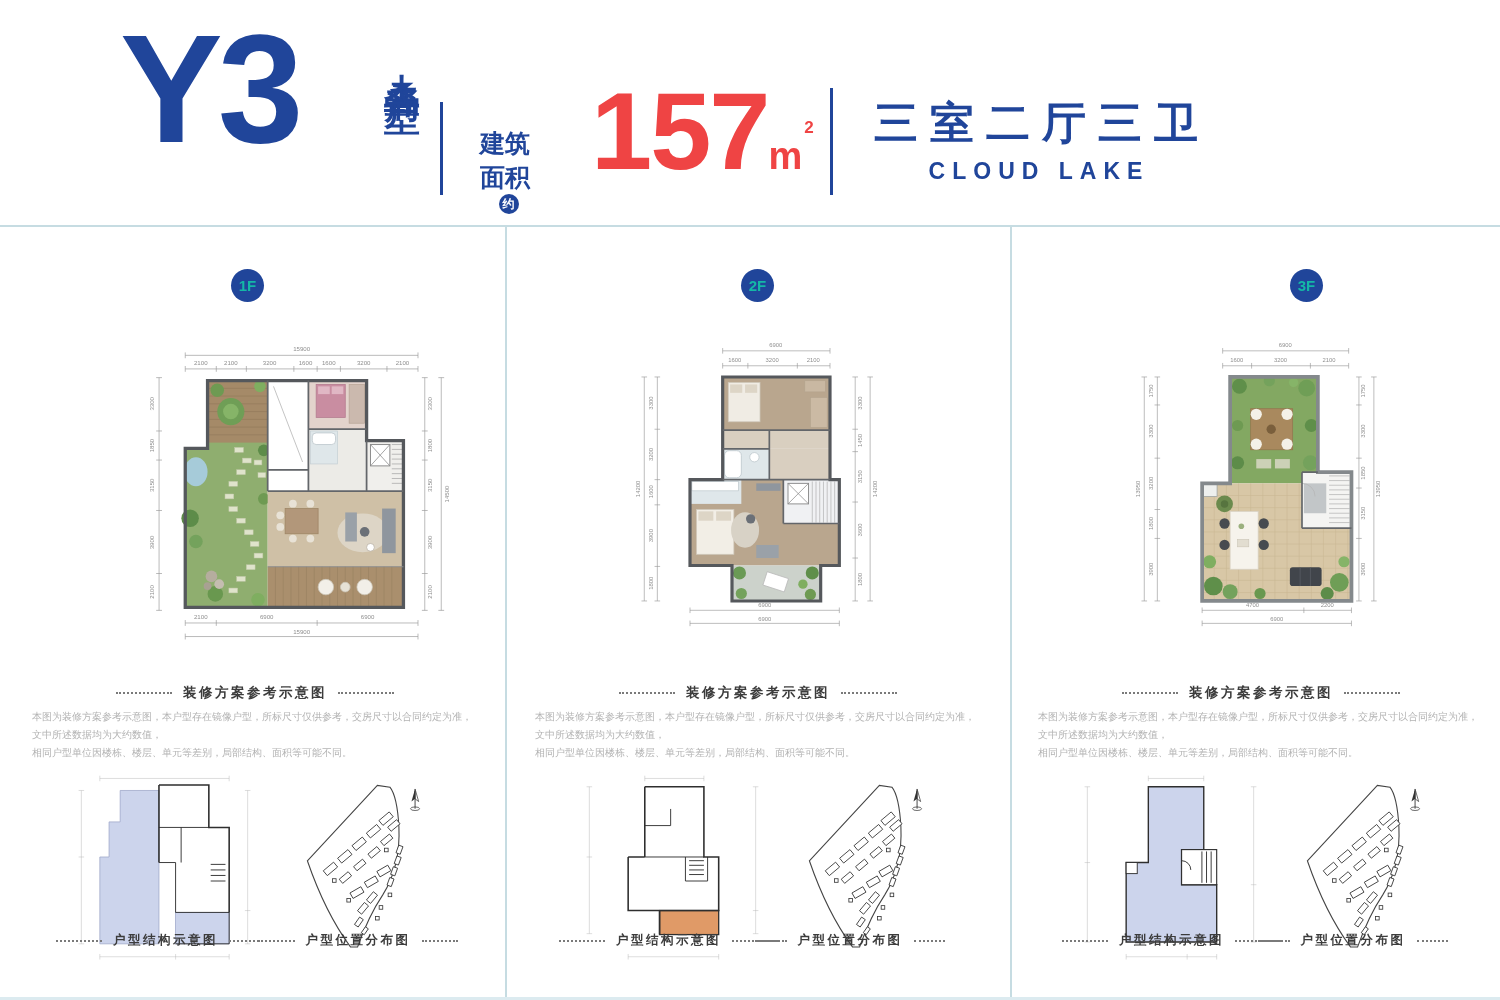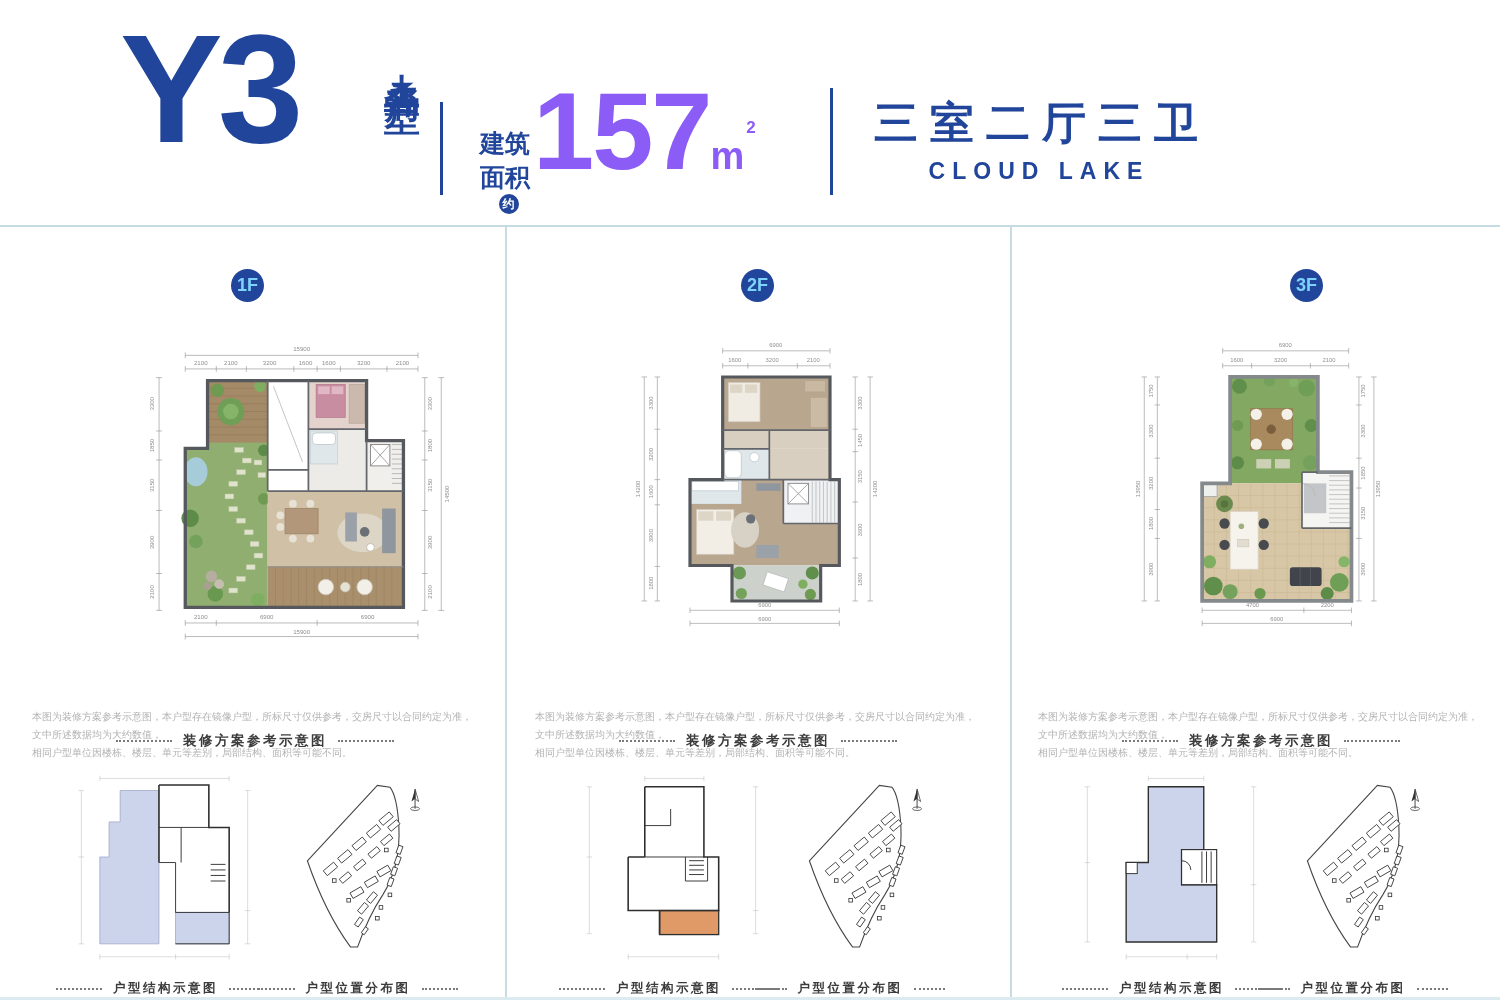--- a/index.html
+++ b/index.html
@@ -7,36 +7,36 @@
   .page{position:relative;width:1500px;height:1000px;background:#fff;overflow:hidden;}
   
   .y3{position:absolute;left:120px;top:16px;font-size:154px;font-weight:700;color:#20459a;line-height:0.95;letter-spacing:-5px;}
   .vtag{position:absolute;left:377px;top:44px;writing-mode:vertical-rl;text-orientation:upright;font-size:36px;font-weight:600;color:#20459a;letter-spacing:9px;height:170px;}
   .vline{position:absolute;width:2.5px;background:#20459a;}
   .vl1{left:440px;top:102px;height:93px;}
   .vl2{left:830px;top:88px;height:107px;}
   .area-label{position:absolute;left:480px;top:127px;color:#20459a;font-size:25px;font-weight:600;line-height:1.34;}
   .area-label .row2{display:flex;align-items:center;flex-direction:column;}
   .approx{display:inline-block;width:20px;height:20px;border-radius:50%;background:#20459a;color:#fff;font-size:12px;font-weight:600;text-align:center;line-height:20px;margin-left:7px;}
-  .area-num{position:absolute;left:533px;top:76px;color:#8b5cf6;line-height:1;white-space:nowrap;}
+  .area-num{position:absolute;left:591px;top:76px;color:#ef4444;line-height:1;white-space:nowrap;}
   .area-num .n{font-size:110px;font-weight:600;letter-spacing:-2px;}
   .area-num .u{font-size:38px;font-weight:600;}
   .area-num .s{font-size:17px;font-weight:600;position:relative;top:-36px;left:2px;}
   .rooms{position:absolute;left:874px;top:94px;color:#20459a;font-size:44px;font-weight:600;letter-spacing:12px;white-space:nowrap;}
   .brand{position:absolute;left:874px;top:158px;width:330px;text-align:center;color:#20459a;font-size:23px;font-weight:700;letter-spacing:7px;}
   
   .hline{position:absolute;left:0;top:225px;width:1500px;height:2px;background:#c6dce2;}
   .cline{position:absolute;top:226px;bottom:0;width:2px;background:#c6dce2;height:774px;}
   .cl1{left:505px;} .cl2{left:1010px;}
   .bline{position:absolute;left:0;top:997px;width:1500px;height:3px;background:#dcebf0;}
   
-  .badge{position:absolute;width:33px;height:33px;border-radius:50%;background:#20459a;color:#7dd3fc;font-size:18px;font-weight:700;display:flex;align-items:center;justify-content:center;top:269px;text-align:right;}
+  .badge{position:absolute;width:33px;height:33px;border-radius:50%;background:#20459a;color:#14b8a6;font-size:15px;font-weight:700;display:flex;align-items:center;justify-content:center;top:269px;text-align:right;}
   .b1{left:231px;} .b2{left:741px;} .b3{left:1290px;}
   
-  .cap-row{position:absolute;display:flex;align-items:center;justify-content:center;gap:11px;margin-top:48px;}
+  .cap-row{position:absolute;display:flex;align-items:center;justify-content:center;gap:11px;}
   .dots{height:0;border-top:2px dotted #7a7a7a;}
   .dots.w{width:56px;} .dots.s{width:46px;}
   .cap-txt{font-size:13.5px;font-weight:700;color:#3c3c3c;letter-spacing:2.5px;white-space:nowrap;}
   .cap-txt.sm{font-size:12.5px;}
   .disc{position:absolute;width:445px;text-align:left;color:#b3b3b3;font-size:10px;line-height:1.8;}
   
   svg{position:absolute;}
   .dim line,.dim path{stroke:#9a9a9a;stroke-width:0.7;fill:none;}
   .dt{font-size:6.3px;fill:#8f8f8f;}
   .wallsA{fill:none;stroke:#55585c;stroke-width:3.4;}

